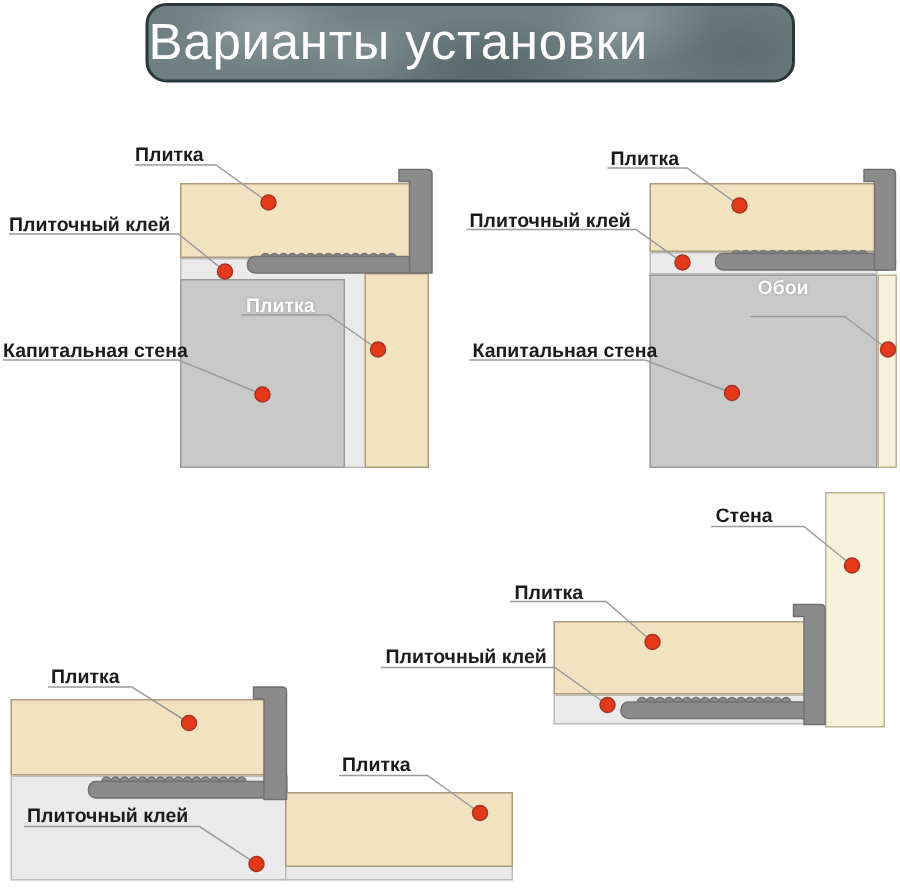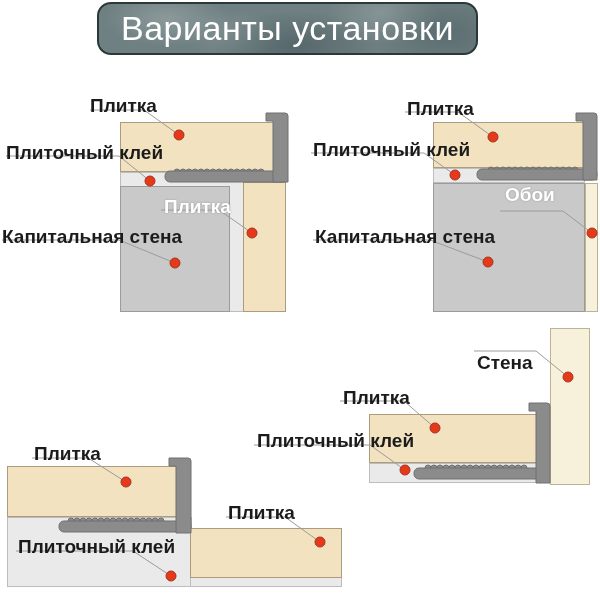--- a/index.html
+++ b/index.html
@@ -1,42 +1,42 @@
 <!DOCTYPE html>
 <html><head>
 <meta charset="utf-8">
 <style>
   html,body{margin:0;padding:0;background:#fff;}
   .stage{position:relative;width:600px;height:593px;background:#ffffff;overflow:hidden;
          font-family:"Liberation Sans",sans-serif;}
 
   
-  .banner{position:absolute;left:97px;top:2px;width:381px;height:53px;
+  .banner{position:absolute;left:97px;top:2px;width:433px;height:53px;
     border:2px solid #2b383a;border-radius:14px;box-sizing:border-box;
-    display:flex;align-items:center;justify-content:center;
+    display:flex;align-items:center;
     background:
       radial-gradient(90px 40px at 18% 30%, rgba(255,255,255,.20), transparent 70%),
       radial-gradient(120px 50px at 52% 85%, rgba(18,40,46,.28), transparent 70%),
       radial-gradient(80px 45px at 75% 20%, rgba(255,255,255,.16), transparent 70%),
       radial-gradient(110px 60px at 92% 60%, rgba(22,44,50,.22), transparent 70%),
       radial-gradient(70px 35px at 35% 60%, rgba(255,255,255,.10), transparent 70%),
       #6f8082;}
   .banner-text{color:#fff;font-size:34px;letter-spacing:.5px;white-space:nowrap;}
 
   
   .layer{position:absolute;box-sizing:border-box;border:1px solid #a2a2a2;}
   .tile{background:#f2e2c0;border-color:#ab9c7d;}
   .wall{background:#c9c9c9;border-color:#9b9b9b;}
   .adh{background:#eaeaea;border-color:#bdbdbd;}
   .paper{background:#f7f1dc;border-color:#bdb394;}
 
   .profile{position:absolute;}
 
   
-  .lbl{position:absolute;font-weight:700;font-size:19px;color:#1b1b1b;white-space:nowrap;}
+  .lbl{position:absolute;font-weight:700;font-size:13px;color:#1b1b1b;white-space:nowrap;}
   .lbl.light{color:#ffffff;text-shadow:0 0 2px rgba(120,120,120,.6);}
 
   .overlay{position:absolute;left:0;top:0;pointer-events:none;}
 </style>
 </head>
 <body>
 
 <div class="stage">
 
   <div class="banner">
@@ -124,17 +124,17 @@
 
   <div class="lbl" style="left:407px;top:98px;">Плитка</div>
   <div class="lbl" style="left:313px;top:139px;">Плиточный клей</div>
   <div class="lbl" style="left:315px;top:226px;">Капитальная стена</div>
   <div class="lbl light" style="left:505px;top:184px;">Обои</div>
 
   <div class="lbl" style="left:34px;top:443px;">Плитка</div>
   <div class="lbl" style="left:228px;top:502px;">Плитка</div>
   <div class="lbl" style="left:18px;top:536px;">Плиточный клей</div>
 
-  <div class="lbl" style="left:477px;top:352px;">Стена</div>
+  <div class="lbl" style="left:477px;top:336px;">Стена</div>
   <div class="lbl" style="left:343px;top:387px;">Плитка</div>
   <div class="lbl" style="left:257px;top:430px;">Плиточный клей</div>
 
 </div>
 
 </body></html>

